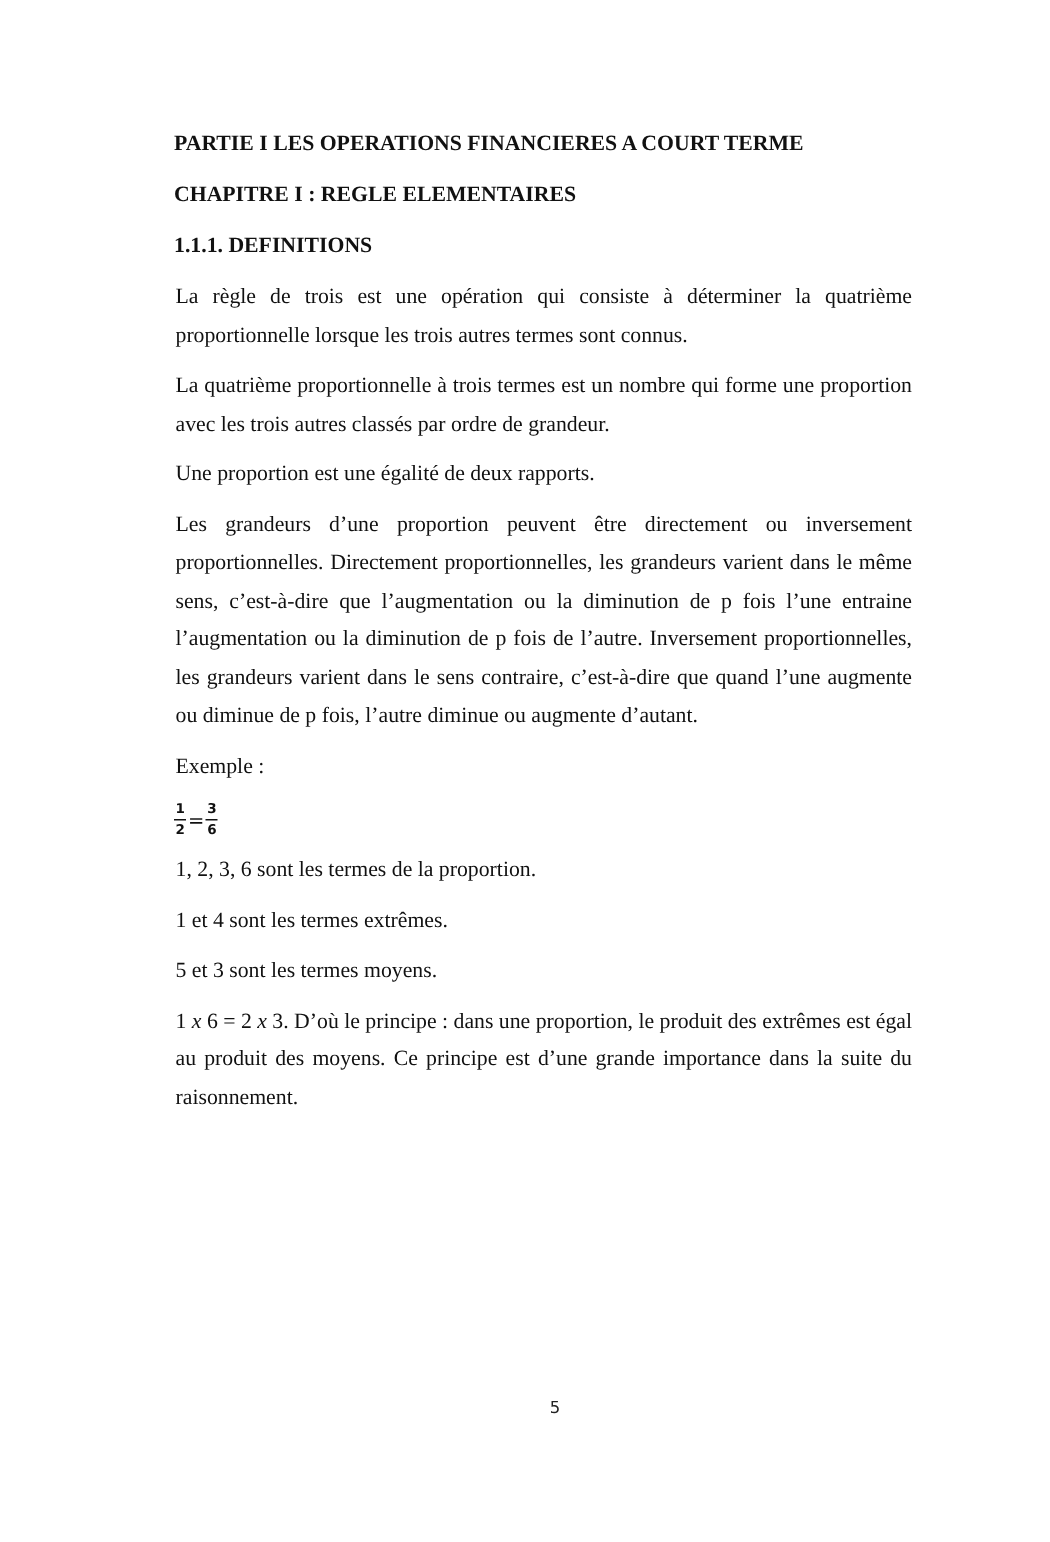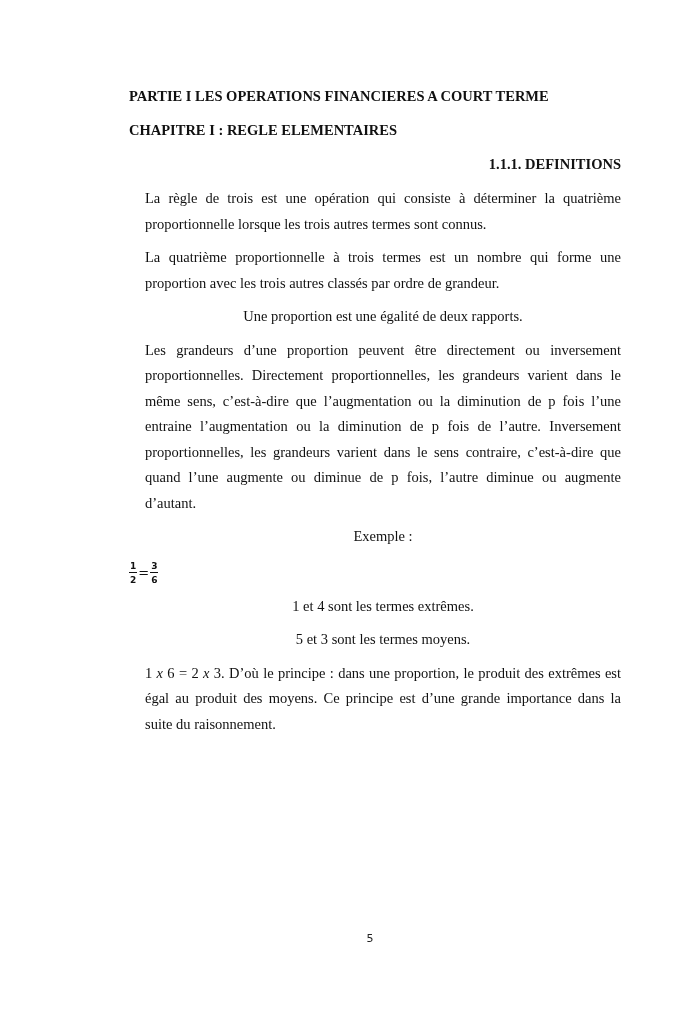--- a/index.html
+++ b/index.html
@@ -10,39 +10,39 @@
     body {
       width: 700px;
       height: 1028px;
       position: relative;
       overflow: hidden;
       font-family: "Liberation Serif", "DejaVu Serif", serif;
       color: #111111;
     }
     .page {
       position: absolute;
-      left: 129px;
+      left: 116px;
       top: 86px;
       width: 492px;
     }
     .heading {
       font-weight: bold;
       font-size: 14.5px;
       line-height: 20px;
       margin: 0 0 14px 0;
       white-space: nowrap;
     }
     .para {
       font-size: 14.5px;
       line-height: 25.5px;
-      margin: 0 0 8px 16px;
+      margin: 0 0 8px 1px;
       text-align: justify;
     }
-    .para.left { text-align: center; }
-    .heading.last { margin-bottom: 12px; text-align: right; }
+    .para.left { text-align: left; }
+    .heading.last { margin-bottom: 12px; }
     .frac-line {
       margin: 0 0 6px 0;
       height: 30px;
       display: flex;
       align-items: center;
       font-family: "DejaVu Sans", sans-serif;
       font-weight: bold;
       font-size: 9px;
     }
     .frac {
@@ -92,18 +92,19 @@
       <span class="num">1</span>
       <span class="den">2</span>
     </span>
     <span class="eq">=</span>
     <span class="frac">
       <span class="num">3</span>
       <span class="den">6</span>
     </span>
   </div>
 
+  <p class="para left">1, 2, 3, 6 sont les termes de la proportion.</p>
   <p class="para left">1 et 4 sont les termes extrêmes.</p>
   <p class="para left">5 et 3 sont les termes moyens.</p>
   <p class="para"><span>1 </span><span class="it">x</span><span> 6 = 2 </span><span class="it">x</span><span> 3. D’où le principe : dans une proportion, le produit des extrêmes est égal au produit des moyens. Ce principe est d’une grande importance dans la suite du raisonnement.</span></p>
 </div>
 
 <div class="page-number">5</div>
 
 </body></html>

